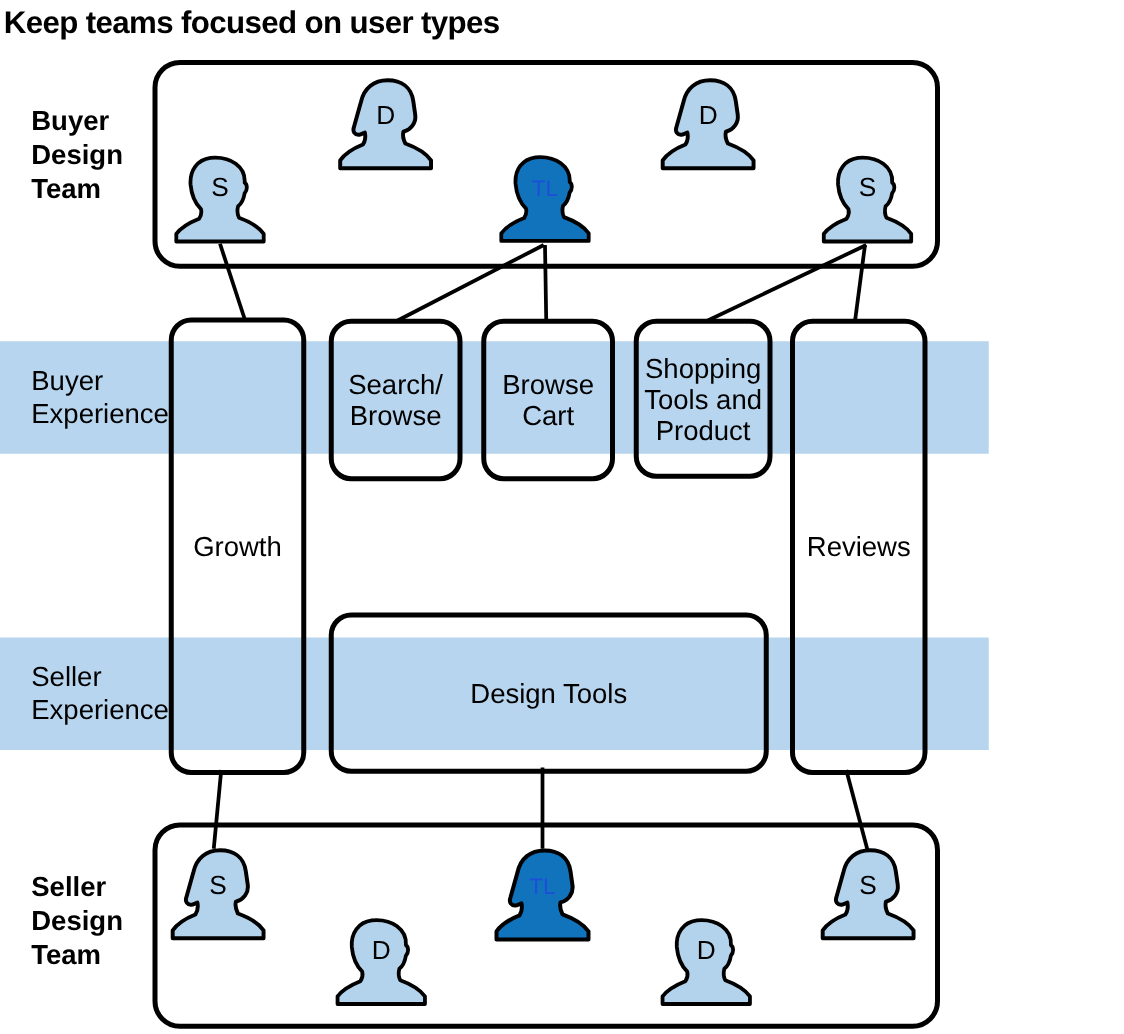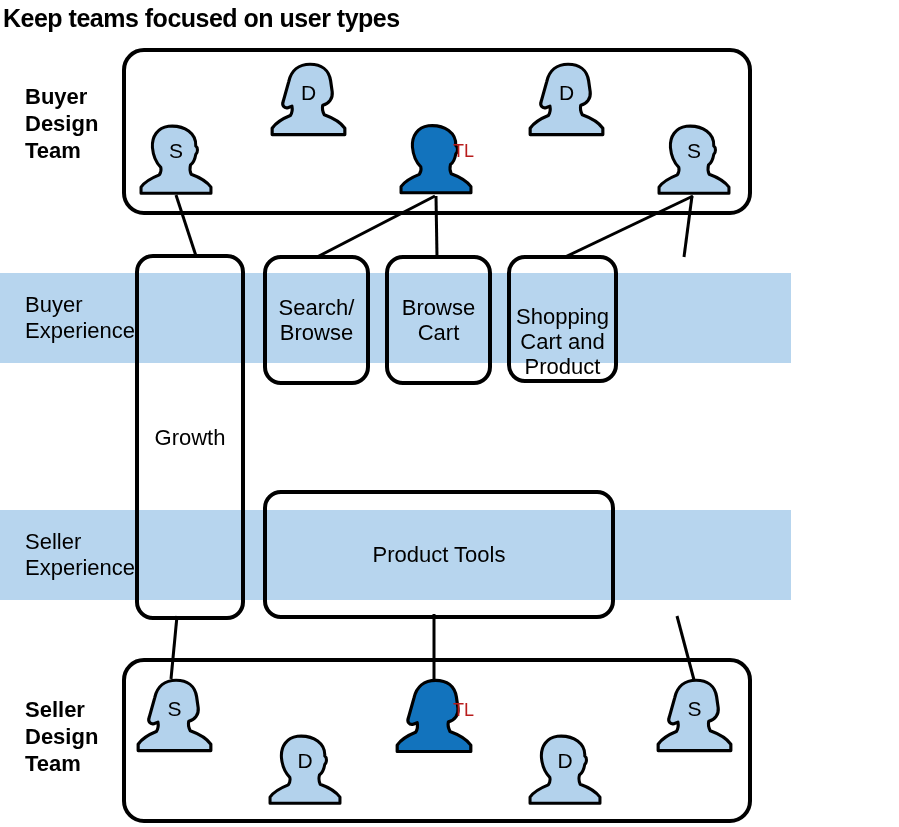--- a/index.html
+++ b/index.html
@@ -17,21 +17,21 @@
   .arrowhead-buyer{top:213px;}
   .arrowhead-seller{top:450px;}
   .band-label{padding-left:25px;font-size:22px;line-height:26px;z-index:2;}
   
   .fbox{position:absolute;border:4px solid #000;border-radius:18px;background:transparent;z-index:2;
         display:flex;flex-direction:column;justify-content:center;align-items:center;
         font-size:22px;line-height:25px;text-align:center;}
   .fbox-growth{left:135px;top:254px;width:102px;height:358px;}
   .fbox-search{left:263px;top:255px;width:99px;height:122px;}
   .fbox-product{left:385px;top:255px;width:99px;height:122px;}
-  .fbox-shopping{left:507px;top:255px;width:103px;height:120px;justify-content:flex-end;}
+  .fbox-shopping{left:507px;top:255px;width:103px;height:120px;}
   .fbox-reviews{left:632px;top:255px;width:102px;height:357px;}
   .fbox-sellertools{left:263px;top:490px;width:344px;height:121px;}
   
   .teambox{position:absolute;border:4px solid #000;border-radius:22px;background:transparent;z-index:2;}
   .teambox-buyer{left:122px;top:48px;width:622px;height:159px;}
   .teambox-seller{left:122px;top:658px;width:622px;height:157px;}
   .team-label{position:absolute;left:25px;font-weight:bold;font-size:22px;line-height:27px;z-index:2;}
   .team-label-buyer{top:83px;}
   .team-label-seller{top:696px;}
   
@@ -43,21 +43,21 @@
   .person{position:absolute;z-index:4;}
   .person svg{display:block;width:100%;height:100%;}
   .person path{stroke:#000;stroke-width:4;stroke-linejoin:round;}
   .person.member path{fill:#b3d2ec;}
   .person.lead path{fill:#1273bd;}
   .person-label{position:absolute;left:0;width:100%;text-align:center;
     transform:translateY(-50%);font-size:21px;z-index:5;}
   .person.male .person-label{top:40%;}
   .person.female .person-label{top:43%;}
   .person.member .person-label{color:#000;}
-  .person.lead .person-label{color:#b91c1c;font-size:18px;text-align:right;}
+  .person.lead .person-label{color:#1d4ed8;font-size:18px;}
 </style>
 </head>
 <body>
 
 <div id="canvas">
 
   <div class="title">Keep teams focused on user types</div>
 
   <div class="band band-buyer">
     <div class="band-label">
@@ -95,25 +95,28 @@
   </div>
   <div class="fbox fbox-growth">
     <div>Growth</div>
   </div>
   <div class="fbox fbox-product">
     <div>Browse</div>
     <div>Cart</div>
   </div>
   <div class="fbox fbox-shopping">
     <div>Shopping</div>
-    <div>Cart and</div>
+    <div>Tools and</div>
     <div>Product</div>
   </div>
+  <div class="fbox fbox-reviews">
+    <div>Reviews</div>
+  </div>
   <div class="fbox fbox-sellertools">
-    <div>Product Tools</div>
+    <div>Design Tools</div>
   </div>
 
   <svg id="connectors" width="899" height="827">
     <line x1="176" y1="195" x2="196" y2="256"></line>
     <line x1="435" y1="196" x2="317" y2="257"></line>
     <line x1="436" y1="196" x2="437" y2="257"></line>
     <line x1="693" y1="196" x2="565" y2="257"></line>
     <line x1="692" y1="196" x2="684" y2="257"></line>
     <line x1="177" y1="616" x2="171" y2="679"></line>
     <line x1="434" y1="614" x2="434" y2="679"></line>

